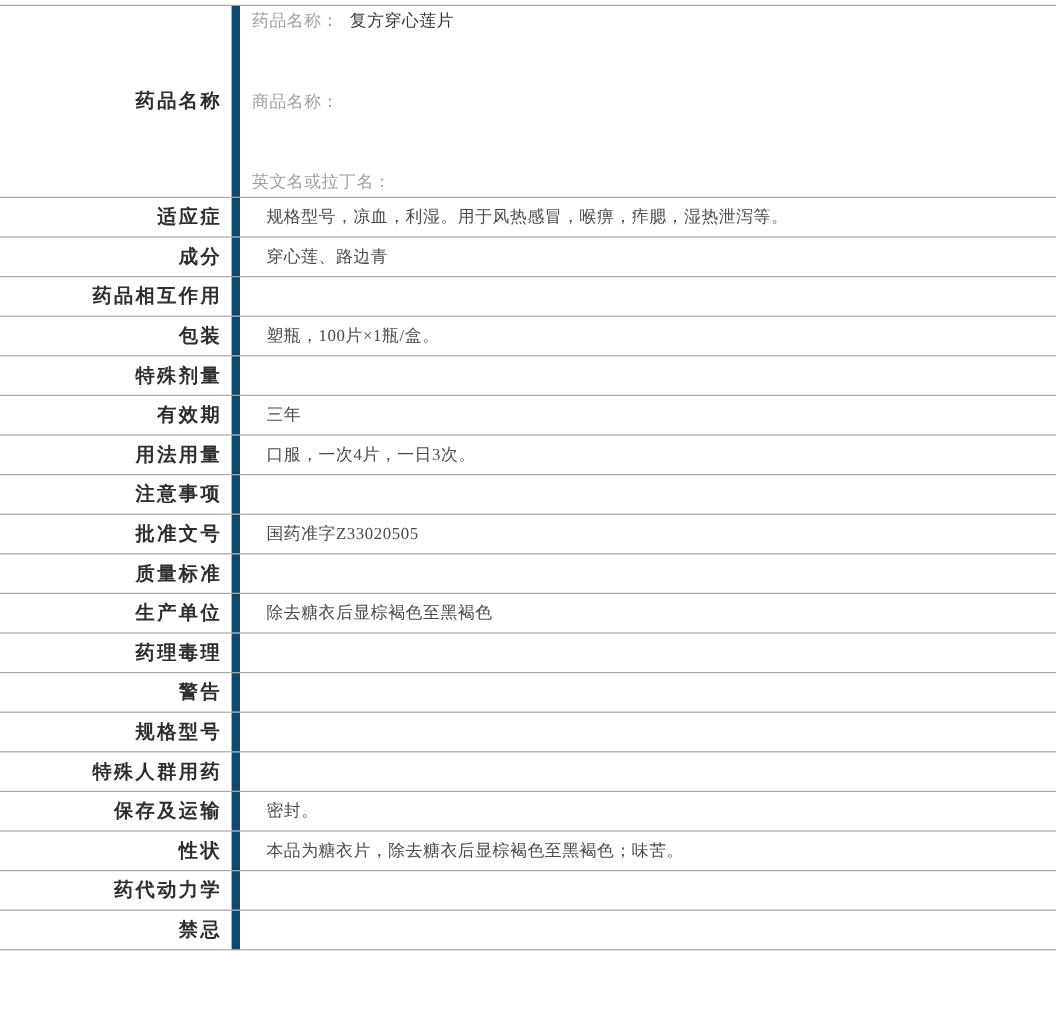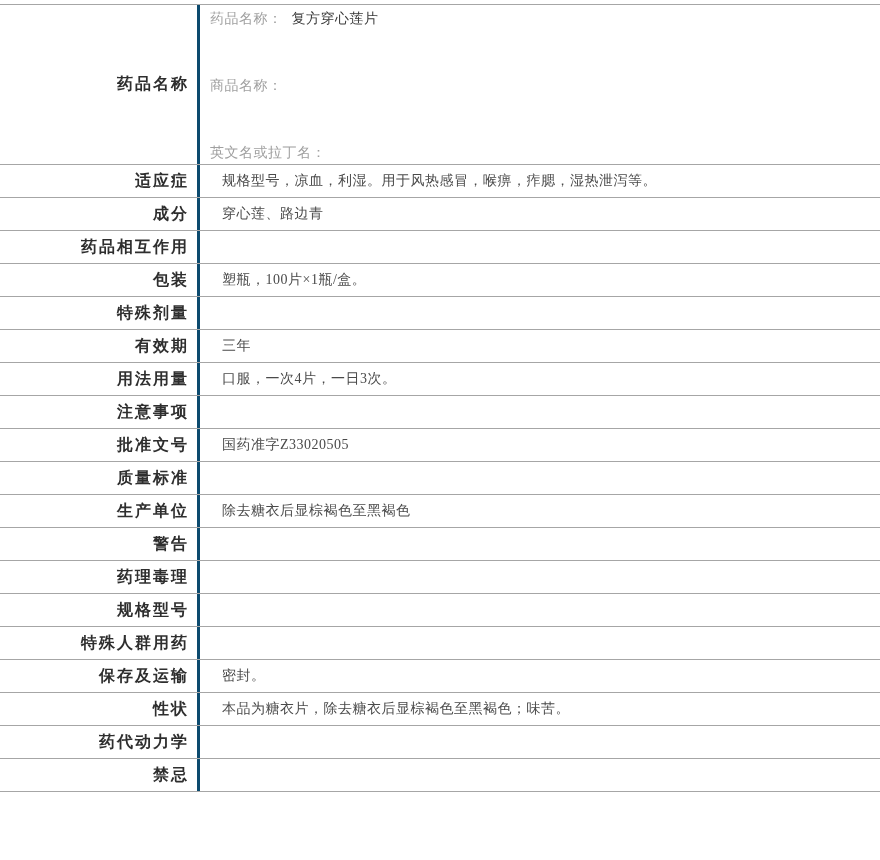--- a/index.html
+++ b/index.html
@@ -19,21 +19,21 @@
   .row {
     display: flex;
     align-items: stretch;
     border-bottom: 1px solid #a6a6a6;
     min-height: 32px;
   }
   .row.name-row { min-height: 78px; }
   .cell-label {
     width: 200px;
     box-sizing: border-box;
-    border-right: 3px solid #0c4a6e;
+    border-right: 7px solid #0c4a6e;
     display: flex;
     align-items: center;
     justify-content: flex-end;
     padding-right: 8px;
     font-size: 16px;
     font-weight: bold;
     letter-spacing: 2px;
     color: #2e2e2e;
     white-space: nowrap;
   }
@@ -133,26 +133,26 @@
     <div class="cell-label">质量标准</div>
     <div class="cell-value"></div>
   </div>
 
   <div class="row">
     <div class="cell-label">生产单位</div>
     <div class="cell-value">除去糖衣后显棕褐色至黑褐色</div>
   </div>
 
   <div class="row">
-    <div class="cell-label">警告</div>
+    <div class="cell-label">药理毒理</div>
     <div class="cell-value"></div>
   </div>
 
   <div class="row">
-    <div class="cell-label">药理毒理</div>
+    <div class="cell-label">警告</div>
     <div class="cell-value"></div>
   </div>
 
   <div class="row">
     <div class="cell-label">规格型号</div>
     <div class="cell-value"></div>
   </div>
 
   <div class="row">
     <div class="cell-label">特殊人群用药</div>

